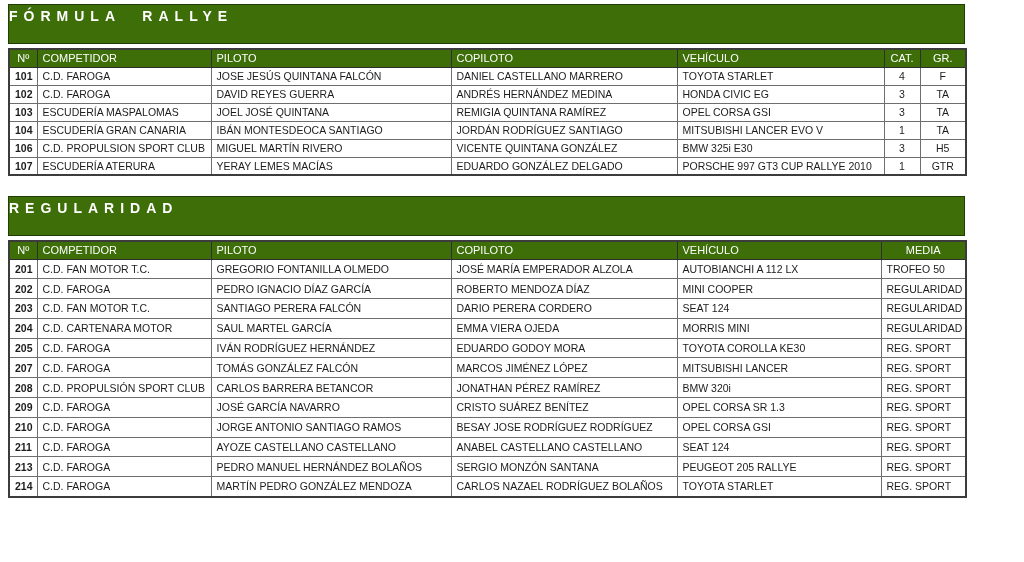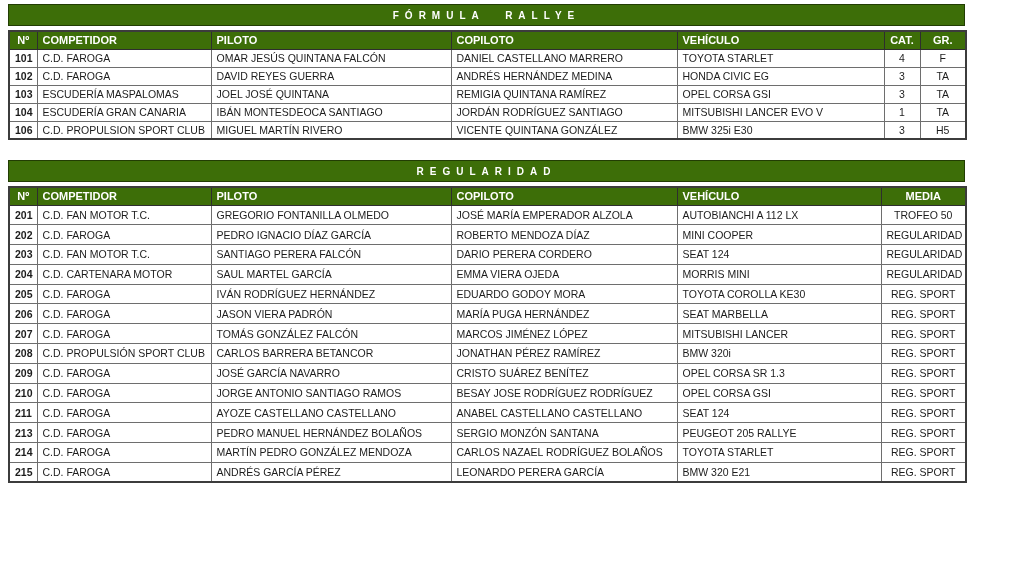--- a/index.html
+++ b/index.html
@@ -1,47 +1,47 @@
 <!DOCTYPE html>
 <html><head>
 <meta charset="utf-8">
 <style>
   html,body{margin:0;padding:0;background:#ffffff;}
   body{width:1024px;height:562px;overflow:hidden;font-family:"Liberation Sans",sans-serif;}
   .page{position:relative;padding:4px 0 0 8px;width:1016px;}
   .tbl-wrap{width:957px;}
   .title-bar{
-    box-sizing:border-box;height:22px;width:957px;
+    box-sizing:border-box;height:40px;width:957px;
     background:#3d6e08;border:1px solid #223d03;
-    color:#ffffff;font-weight:bold;font-size:10px;
+    color:#ffffff;font-weight:bold;font-size:14px;
     letter-spacing:6px;word-spacing:12px;
-    text-align:center;line-height:22px;
+    text-align:left;line-height:22px;
   }
   .title-bar.second{margin-top:20px;}
   table{
     border-collapse:collapse;table-layout:fixed;width:957px;margin-top:4px;
     border:2px solid #3c3c3c;
   }
   th{
     box-sizing:border-box;background:#3d6e08;color:#ffffff;
-    font-size:11px;font-weight:bold;text-align:left;
+    font-size:11px;font-weight:normal;text-align:left;
     padding:0 5px;height:18px;border:1px solid #2e2e2e;
     white-space:nowrap;overflow:hidden;
   }
   td{
     box-sizing:border-box;font-size:10.5px;color:#1c1c1c;background:#ffffff;
     padding:0 5px;height:18px;border:1px solid #6e6e6e;
     white-space:nowrap;overflow:hidden;vertical-align:middle;
   }
   .t2 td{height:19.8px;}
   td:first-child{font-weight:bold;text-align:center;}
   .t1 th:nth-child(1),.t1 th:nth-child(6),.t1 th:nth-child(7){text-align:center;}
   .t1 td:nth-child(6),.t1 td:nth-child(7){text-align:center;}
   .t2 th:nth-child(1),.t2 th:nth-child(6){text-align:center;}
-  .t2 td:nth-child(6){text-align:center;margin-left:46px;}
+  .t2 td:nth-child(6){text-align:left;margin-left:46px;}
 </style>
 </head>
 <body>
 
 <div class="page">
 
   <section class="tbl-wrap">
     <div class="title-bar">FÓRMULA RALLYE</div>
     <table class="t1">
       <colgroup>
@@ -61,21 +61,21 @@
           <th>COPILOTO</th>
           <th>VEHÍCULO</th>
           <th>CAT.</th>
           <th>GR.</th>
         </tr>
       </thead>
       <tbody>
           <tr>
             <td>101</td>
             <td>C.D. FAROGA</td>
-            <td>OMAR JESÚS QUINTANA FALCÓN</td>
+            <td>JOSE JESÚS QUINTANA FALCÓN</td>
             <td>DANIEL CASTELLANO MARRERO</td>
             <td>TOYOTA STARLET</td>
             <td>4</td>
             <td>F</td>
           </tr>
           <tr>
             <td>102</td>
             <td>C.D. FAROGA</td>
             <td>DAVID REYES GUERRA</td>
             <td>ANDRÉS HERNÁNDEZ MEDINA</td>
@@ -102,20 +102,29 @@
             <td>TA</td>
           </tr>
           <tr>
             <td>106</td>
             <td>C.D. PROPULSION SPORT CLUB</td>
             <td>MIGUEL MARTÍN RIVERO</td>
             <td>VICENTE QUINTANA GONZÁLEZ</td>
             <td>BMW 325i E30</td>
             <td>3</td>
             <td>H5</td>
+          </tr>
+          <tr>
+            <td>107</td>
+            <td>ESCUDERÍA ATERURA</td>
+            <td>YERAY LEMES MACÍAS</td>
+            <td>EDUARDO GONZÁLEZ DELGADO</td>
+            <td>PORSCHE 997 GT3 CUP RALLYE 2010</td>
+            <td>1</td>
+            <td>GTR</td>
           </tr>
         </tbody>
     </table>
   </section>
 
   <section class="tbl-wrap">
     <div class="title-bar second">REGULARIDAD</div>
     <table class="t2">
       <colgroup>
         <col style="width:28px">
@@ -170,28 +179,20 @@
           </tr>
           <tr>
             <td>205</td>
             <td>C.D. FAROGA</td>
             <td>IVÁN RODRÍGUEZ HERNÁNDEZ</td>
             <td>EDUARDO GODOY MORA</td>
             <td>TOYOTA COROLLA KE30</td>
             <td>REG. SPORT</td>
           </tr>
           <tr>
-            <td>206</td>
-            <td>C.D. FAROGA</td>
-            <td>JASON VIERA PADRÓN</td>
-            <td>MARÍA PUGA HERNÁNDEZ</td>
-            <td>SEAT MARBELLA</td>
-            <td>REG. SPORT</td>
-          </tr>
-          <tr>
             <td>207</td>
             <td>C.D. FAROGA</td>
             <td>TOMÁS GONZÁLEZ FALCÓN</td>
             <td>MARCOS JIMÉNEZ LÓPEZ</td>
             <td>MITSUBISHI LANCER</td>
             <td>REG. SPORT</td>
           </tr>
           <tr>
             <td>208</td>
             <td>C.D. PROPULSIÓN SPORT CLUB</td>
@@ -233,25 +234,17 @@
             <td>REG. SPORT</td>
           </tr>
           <tr>
             <td>214</td>
             <td>C.D. FAROGA</td>
             <td>MARTÍN PEDRO GONZÁLEZ MENDOZA</td>
             <td>CARLOS NAZAEL RODRÍGUEZ BOLAÑOS</td>
             <td>TOYOTA STARLET</td>
             <td>REG. SPORT</td>
           </tr>
-          <tr>
-            <td>215</td>
-            <td>C.D. FAROGA</td>
-            <td>ANDRÉS GARCÍA PÉREZ</td>
-            <td>LEONARDO PERERA GARCÍA</td>
-            <td>BMW 320 E21</td>
-            <td>REG. SPORT</td>
-          </tr>
         </tbody>
     </table>
   </section>
 
 </div>
 
 </body></html>

